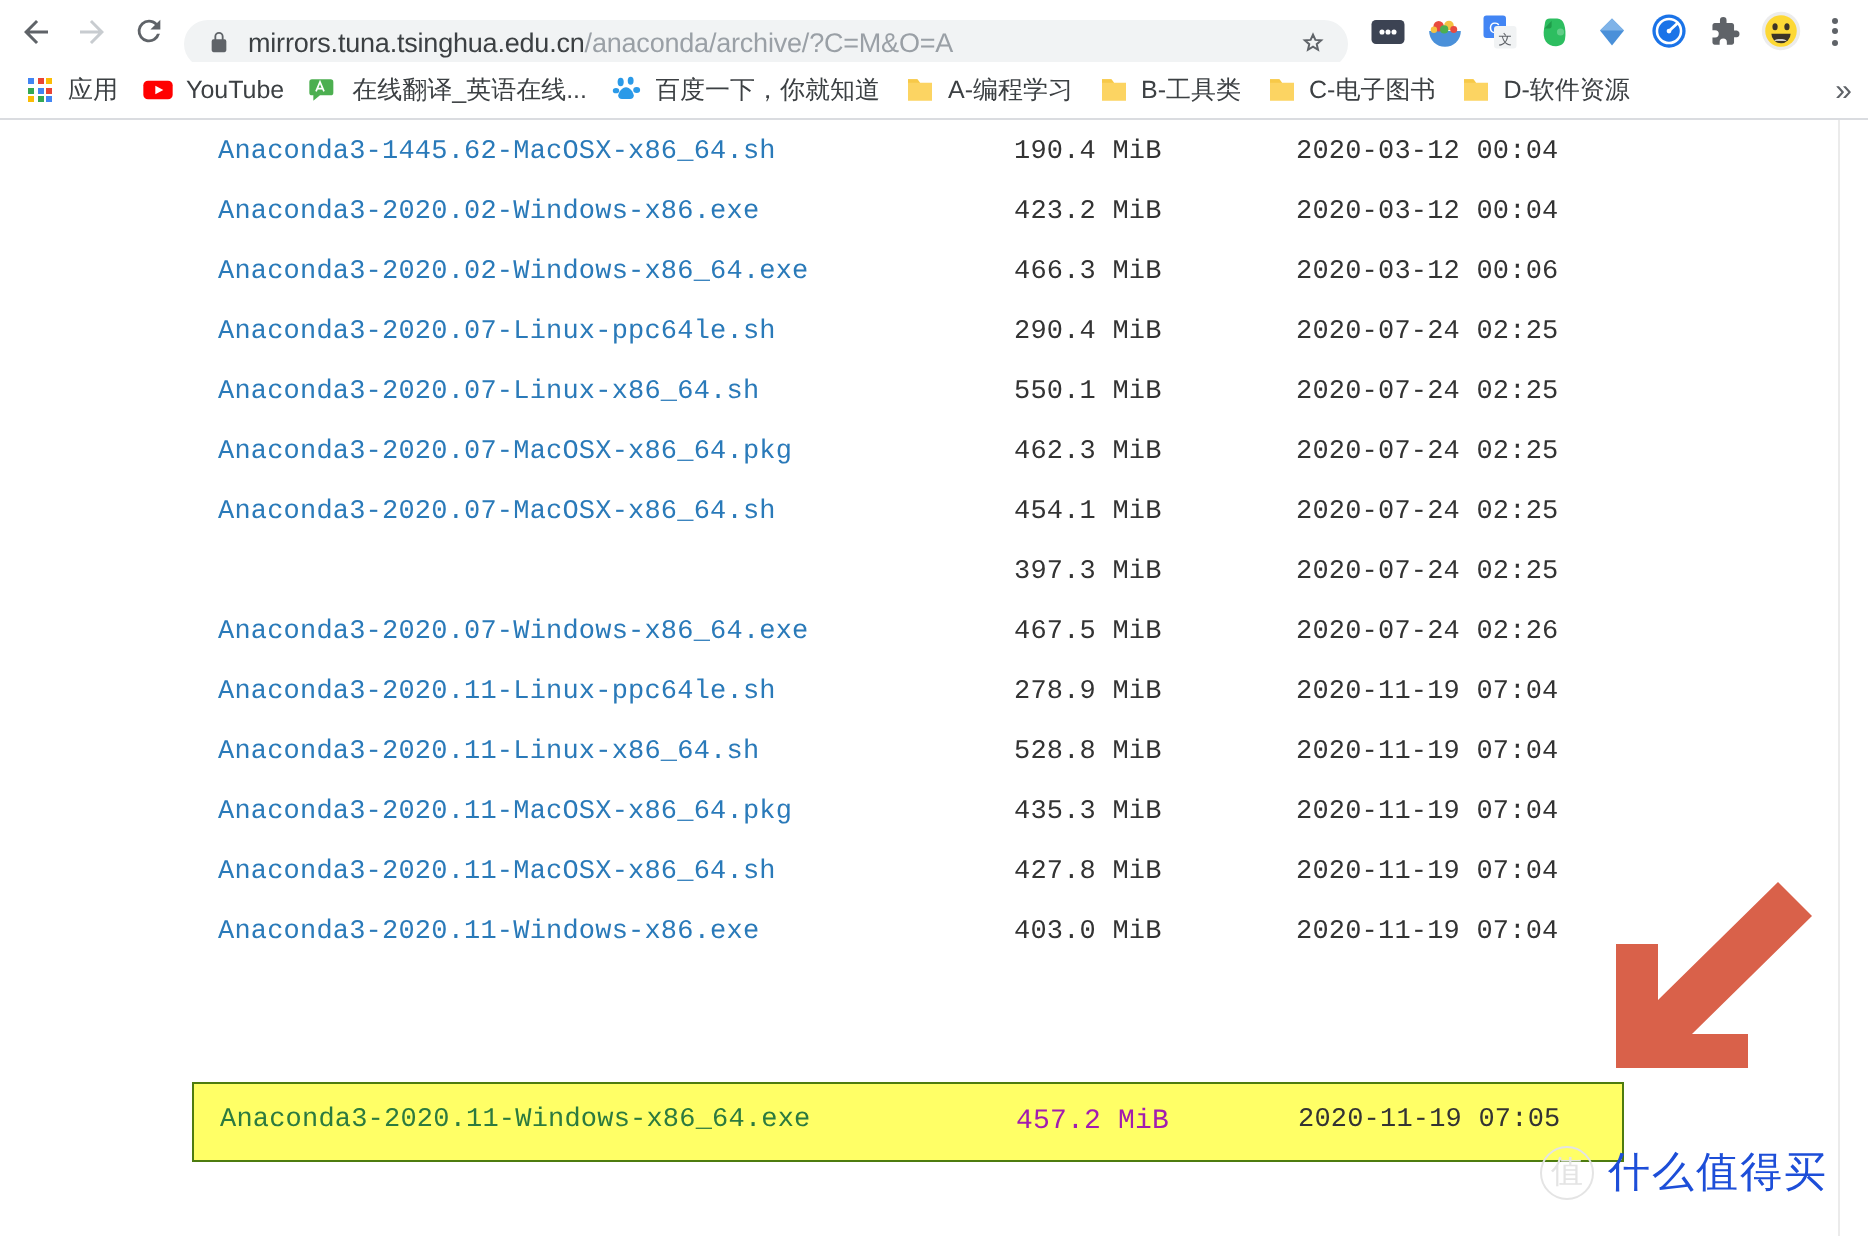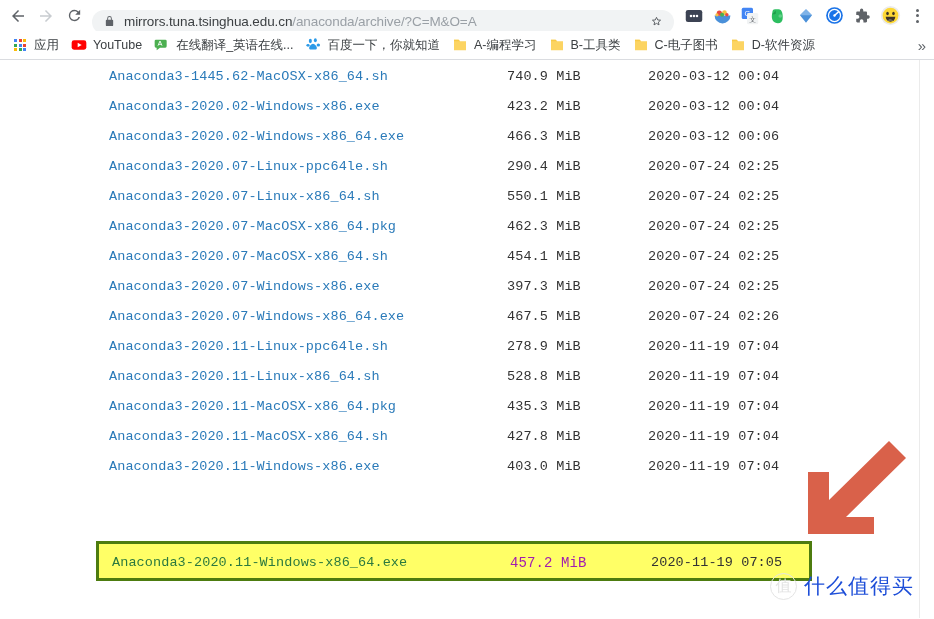--- a/index.html
+++ b/index.html
@@ -156,21 +156,21 @@
   }
 
   
   #highlight-box {
     position:absolute;
     left:96px;
     top:481px;
     width:716px;
     height:40px;
     background:#ffff66;
-    border:3px solid #4d7c0f;
+    border:1px solid #4d7c0f;
   }
   #highlight-box .fname { position:absolute; left:13px; top:11px; color:#2c7a3f;
       font-family:"Liberation Mono", monospace; font-size:13.5px; letter-spacing:0.1px;}
   #highlight-box .fsize { position:absolute; left:411px; top:11px; color:#a21caf;
       font-family:"Liberation Mono", monospace; font-size:14px; letter-spacing:0.1px;}
   #highlight-box .fdate { position:absolute; left:552px; top:11px; color:#333;
       font-family:"Liberation Mono", monospace; font-size:13.5px; letter-spacing:0.1px;}
 
   
   #arrow-annotation {
@@ -433,21 +433,21 @@
   </div>
 
   <div id="chrome-divider"></div>
 </div>
 
 <div id="page">
 
   <div id="listing">
       <div class="file-row">
         <a class="fname">Anaconda3-1445.62-MacOSX-x86_64.sh</a>
-        <span class="fsize">740.9 MiB</span>
+        <span class="fsize">190.4 MiB</span>
         <span class="fdate">2020-03-12 00:04</span>
       </div>
       <div class="file-row">
         <a class="fname">Anaconda3-2020.02-Windows-x86.exe</a>
         <span class="fsize">423.2 MiB</span>
         <span class="fdate">2020-03-12 00:04</span>
       </div>
       <div class="file-row">
         <a class="fname">Anaconda3-2020.02-Windows-x86_64.exe</a>
         <span class="fsize">466.3 MiB</span>
@@ -467,21 +467,20 @@
         <a class="fname">Anaconda3-2020.07-MacOSX-x86_64.pkg</a>
         <span class="fsize">462.3 MiB</span>
         <span class="fdate">2020-07-24 02:25</span>
       </div>
       <div class="file-row">
         <a class="fname">Anaconda3-2020.07-MacOSX-x86_64.sh</a>
         <span class="fsize">454.1 MiB</span>
         <span class="fdate">2020-07-24 02:25</span>
       </div>
       <div class="file-row">
-        <a class="fname">Anaconda3-2020.07-Windows-x86.exe</a>
         <span class="fsize">397.3 MiB</span>
         <span class="fdate">2020-07-24 02:25</span>
       </div>
       <div class="file-row">
         <a class="fname">Anaconda3-2020.07-Windows-x86_64.exe</a>
         <span class="fsize">467.5 MiB</span>
         <span class="fdate">2020-07-24 02:26</span>
       </div>
       <div class="file-row">
         <a class="fname">Anaconda3-2020.11-Linux-ppc64le.sh</a>

